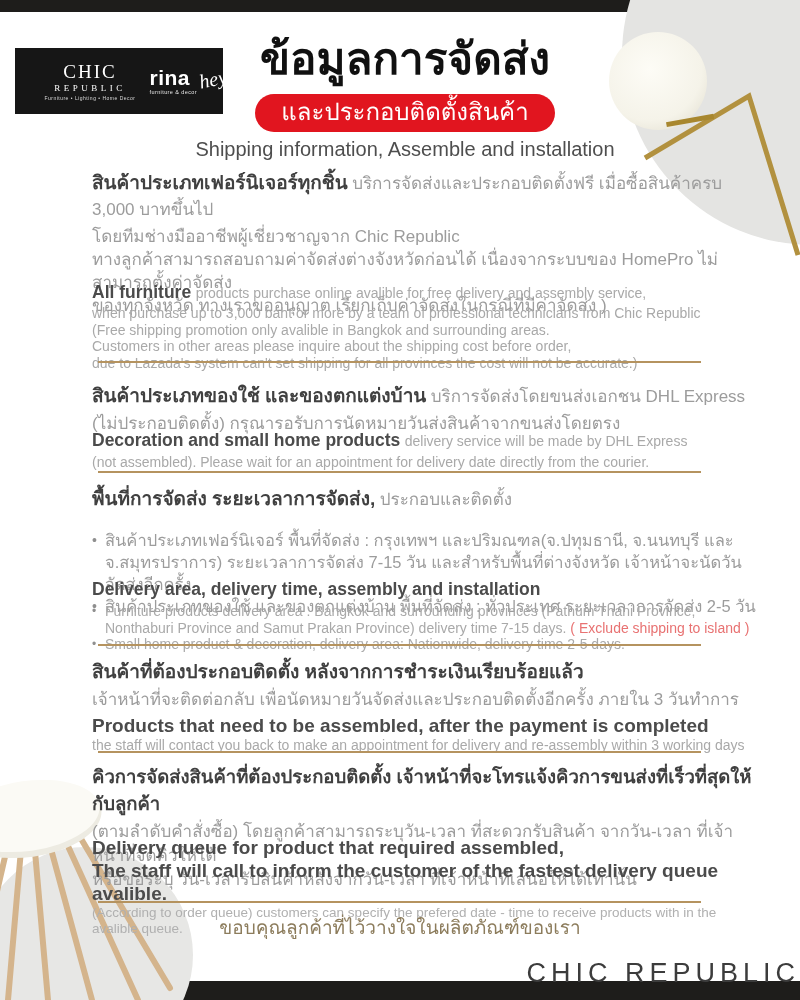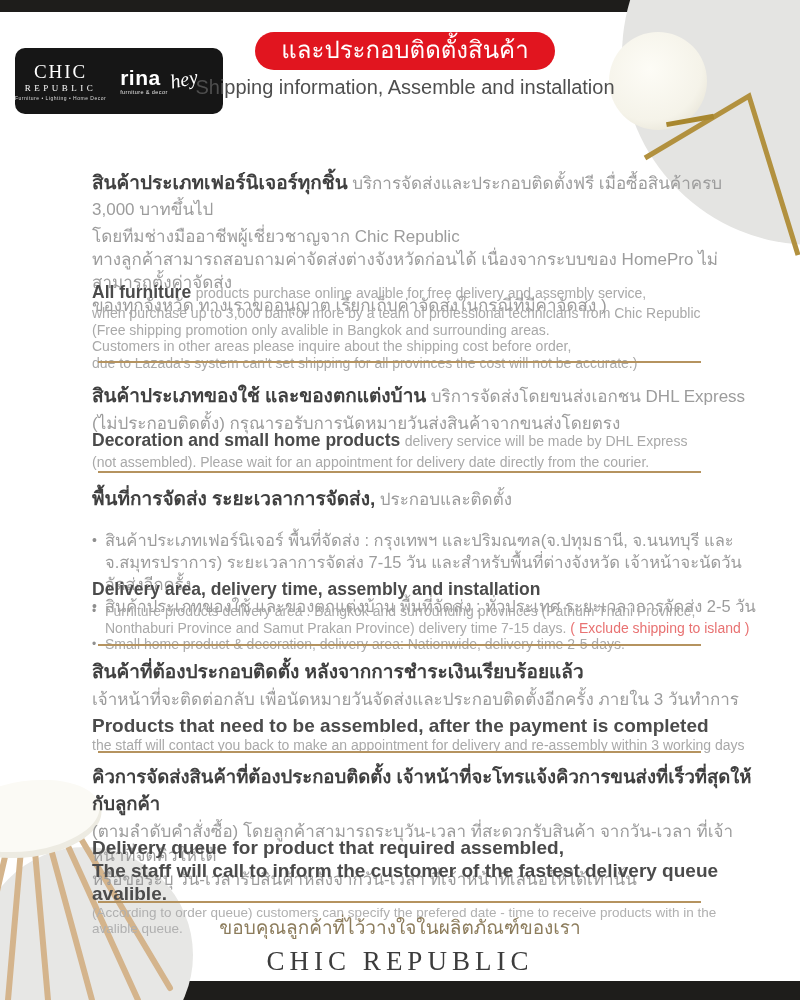--- a/index.html
+++ b/index.html
@@ -11,22 +11,22 @@
   .bar { position:absolute; left:0; width:800px; background:#1e1d1b; z-index:1; }
   .bar-top { top:0; height:12px; }
   .bar-bottom { bottom:0; height:19px; }
   .deco { position:absolute; z-index:2; pointer-events:none; }
   .deco-tr { top:0; right:0; }
   .deco-bl { bottom:0; left:0; }
 
   
   .logo-box {
     position:absolute; left:15px; top:48px; width:208px; height:66px;
-    background:#161616; border-radius:10px; z-index:3;
-    display:flex; align-items:center; justify-content:flex-start; gap:14px;
+    background:#161616; border-radius:0; z-index:3;
+    display:flex; align-items:center; justify-content:flex-end; gap:14px;
   }
   .chic-logo { text-align:center; color:#fff; line-height:1; }
   .chic-name { font-family:"Liberation Serif","DejaVu Serif",serif; font-size:19px; letter-spacing:2px; }
   .chic-sub  { font-family:"Liberation Serif","DejaVu Serif",serif; font-size:9px; letter-spacing:3.5px; margin-top:3px; }
   .chic-tag  { font-size:5px; color:#d8d8d8; letter-spacing:.5px; margin-top:3px; }
   .rina-logo { position:relative; color:#fff; line-height:1; padding-right:26px; }
   .rina-name { font-size:21px; font-weight:bold; letter-spacing:.5px; }
   .rina-sub  { font-size:5.5px; color:#e5e5e5; margin-top:2px; letter-spacing:.4px; }
   .rina-hey  { position:absolute; right:-4px; top:2px; font-family:"Liberation Serif","DejaVu Serif",serif;
                font-style:italic; font-size:20px; transform:rotate(-12deg); }
@@ -54,22 +54,22 @@
   .bullet.th::before { color:#8f8f8f; font-size:14px; }
   .bullet.en { font-size:14px; color:#a9a9a9; line-height:16.5px; }
   .bullet.en::before { color:#8f8f8f; font-size:12px; }
   .red { color:#e87272; }
   .en-bold-line { font-size:19px; font-weight:bold; color:#4b4b4b; line-height:23px; }
   .en-small { font-size:13.5px; color:#b0b0b0; line-height:16px; }
 
   
   .footer { position:absolute; left:0; top:912px; width:800px; text-align:center; z-index:3; }
   .thanks-th { font-size:19px; color:#8c7c5c; }
-  .brand { margin-top:4px; font-family:Liberation Serif, serif;
-           font-size:27px; letter-spacing:5px; color:#3c3c3c; }
+  .brand { margin-top:16px; font-family:Liberation Sans, sans-serif;
+           font-size:27px; letter-spacing:5px; color:#3c3c3c;text-align:right; }
 </style>
 </head>
 <body>
 
 <div class="bar bar-top"></div>
 <div class="bar bar-bottom"></div>
 
 <svg class="deco deco-tr" width="260" height="280" viewBox="0 0 260 280">
   <defs>
     <radialGradient id="sphereG" cx="42%" cy="38%" r="70%">
@@ -106,20 +106,21 @@
     <div class="chic-tag">Furniture • Lighting • Home Decor</div>
   </div>
   <div class="rina-logo">
     <div class="rina-name">rina</div>
     <div class="rina-sub">furniture &amp; decor</div>
     <div class="rina-hey">hey</div>
   </div>
 </div>
 
 <div class="title-wrap">
+  <div class="title-th">ข้อมูลการจัดส่ง</div>
   <div><span class="badge">และประกอบติดตั้งสินค้า</span></div>
   <div class="subtitle">Shipping information, Assemble and installation</div>
 </div>
 
 <div class="sec" style="top:170px">
   <div class="head-line">
     <span class="th-bold">สินค้าประเภทเฟอร์นิเจอร์ทุกชิ้น</span>
     <span class="th-reg">บริการจัดส่งและประกอบติดตั้งฟรี เมื่อซื้อสินค้าครบ 3,000 บาทขึ้นไป</span>
   </div>
   <div class="th-line">โดยทีมช่างมืออาชีพผู้เชี่ยวชาญจาก Chic Republic</div>

